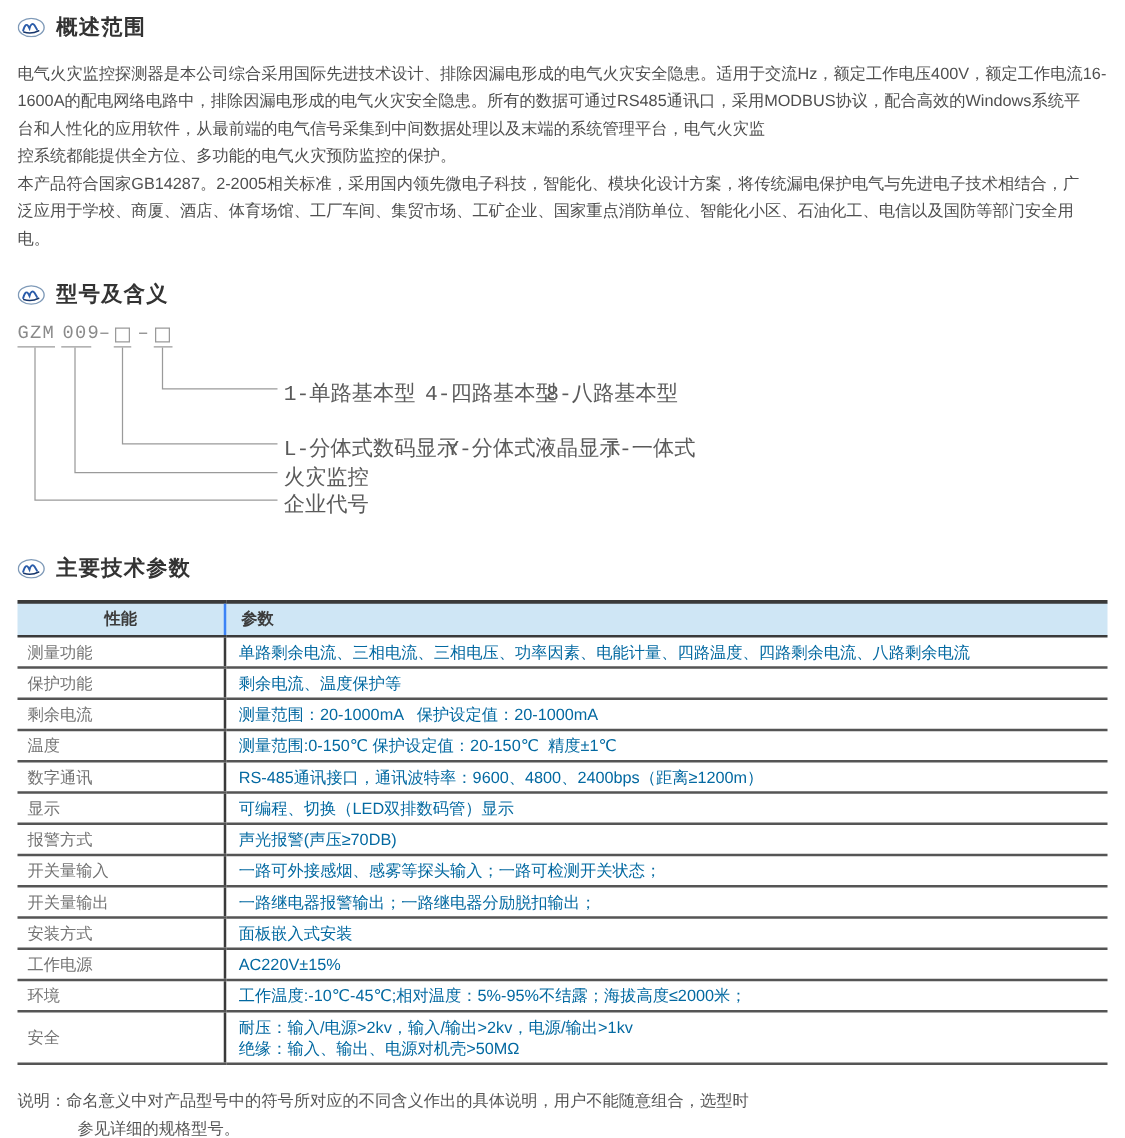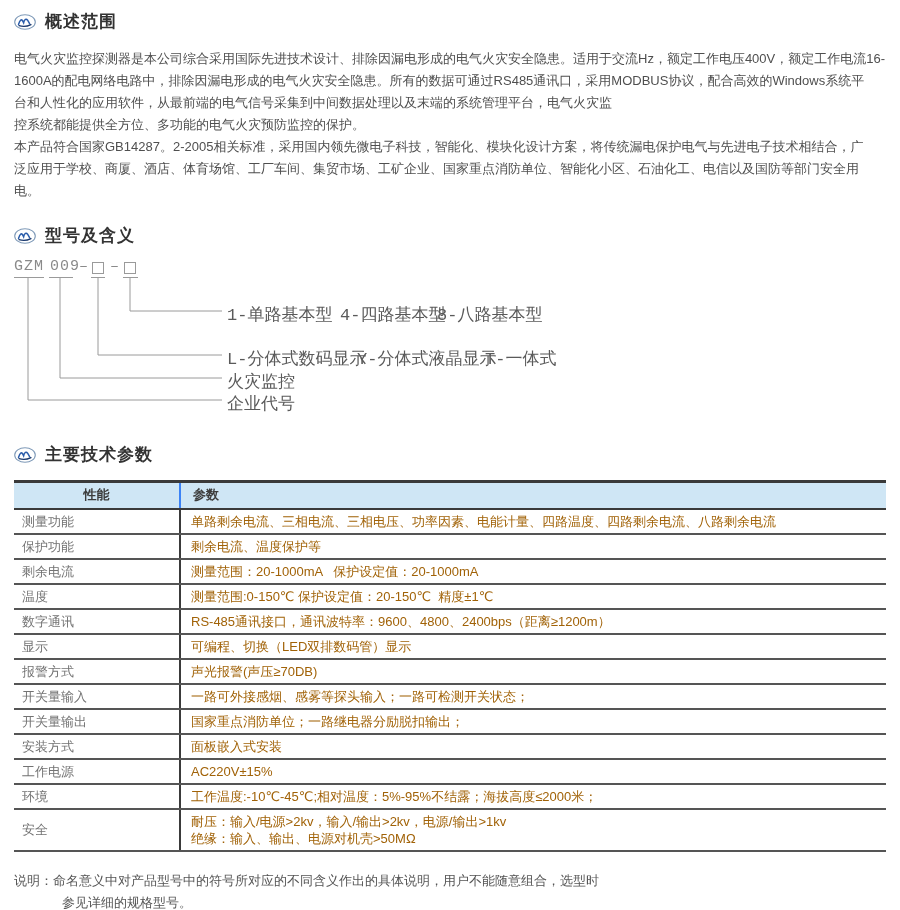--- a/index.html
+++ b/index.html
@@ -29,21 +29,21 @@
   .lrow-3 { grid-template-columns:130px 128px auto; }
 
   
   .ptable { width:872px; margin:14px 14px 0 14px; border-collapse:collapse; table-layout:fixed; }
   .ptable col.c1 { width:166px; }
   .ptable thead th { background:var(--hdr-bg,#cfe6f5); border-top:3px solid #3a3a3a;
     border-bottom:2px solid #3a3a3a; font-size:13px; font-weight:bold; color:#3c3c3c;
     height:27px; }
   .ptable thead th.h1 { text-align:center;margin-left:24px; }
   .ptable thead th.h2 { text-align:left; padding-left:12px; border-left:2px solid #3b82f6;font-family:Liberation Serif, serif; }
-  .ptable td { border-bottom:2px solid #555; font-size:13px; color:#a16207;
+  .ptable td { border-bottom:2px solid #555; font-size:13px; color:#0369a1;
     padding:3px 8px; line-height:17px; vertical-align:middle; }
   .ptable td.c1 { color:#737373; }
   .ptable td.c2 { border-left:2px solid #3a3a3a; padding-left:10px; white-space:pre-wrap; }
 
   
   .note { margin:18px 14px 0 14px; font-size:13px; color:#555; line-height:22px; }
   .note .indent { margin-left:48px; }
 </style>
 </head>
 <body>
@@ -160,21 +160,21 @@
         <tr>
           <td class="c1">报警方式</td>
           <td class="c2"><div>声光报警(声压≥70DB)</div></td>
         </tr>
         <tr>
           <td class="c1">开关量输入</td>
           <td class="c2"><div>一路可外接感烟、感雾等探头输入；一路可检测开关状态；</div></td>
         </tr>
         <tr>
           <td class="c1">开关量输出</td>
-          <td class="c2"><div>国家重点消防单位；一路继电器分励脱扣输出；</div></td>
+          <td class="c2"><div>一路继电器报警输出；一路继电器分励脱扣输出；</div></td>
         </tr>
         <tr>
           <td class="c1">安装方式</td>
           <td class="c2"><div>面板嵌入式安装</div></td>
         </tr>
         <tr>
           <td class="c1">工作电源</td>
           <td class="c2"><div>AC220V±15%</div></td>
         </tr>
         <tr>

